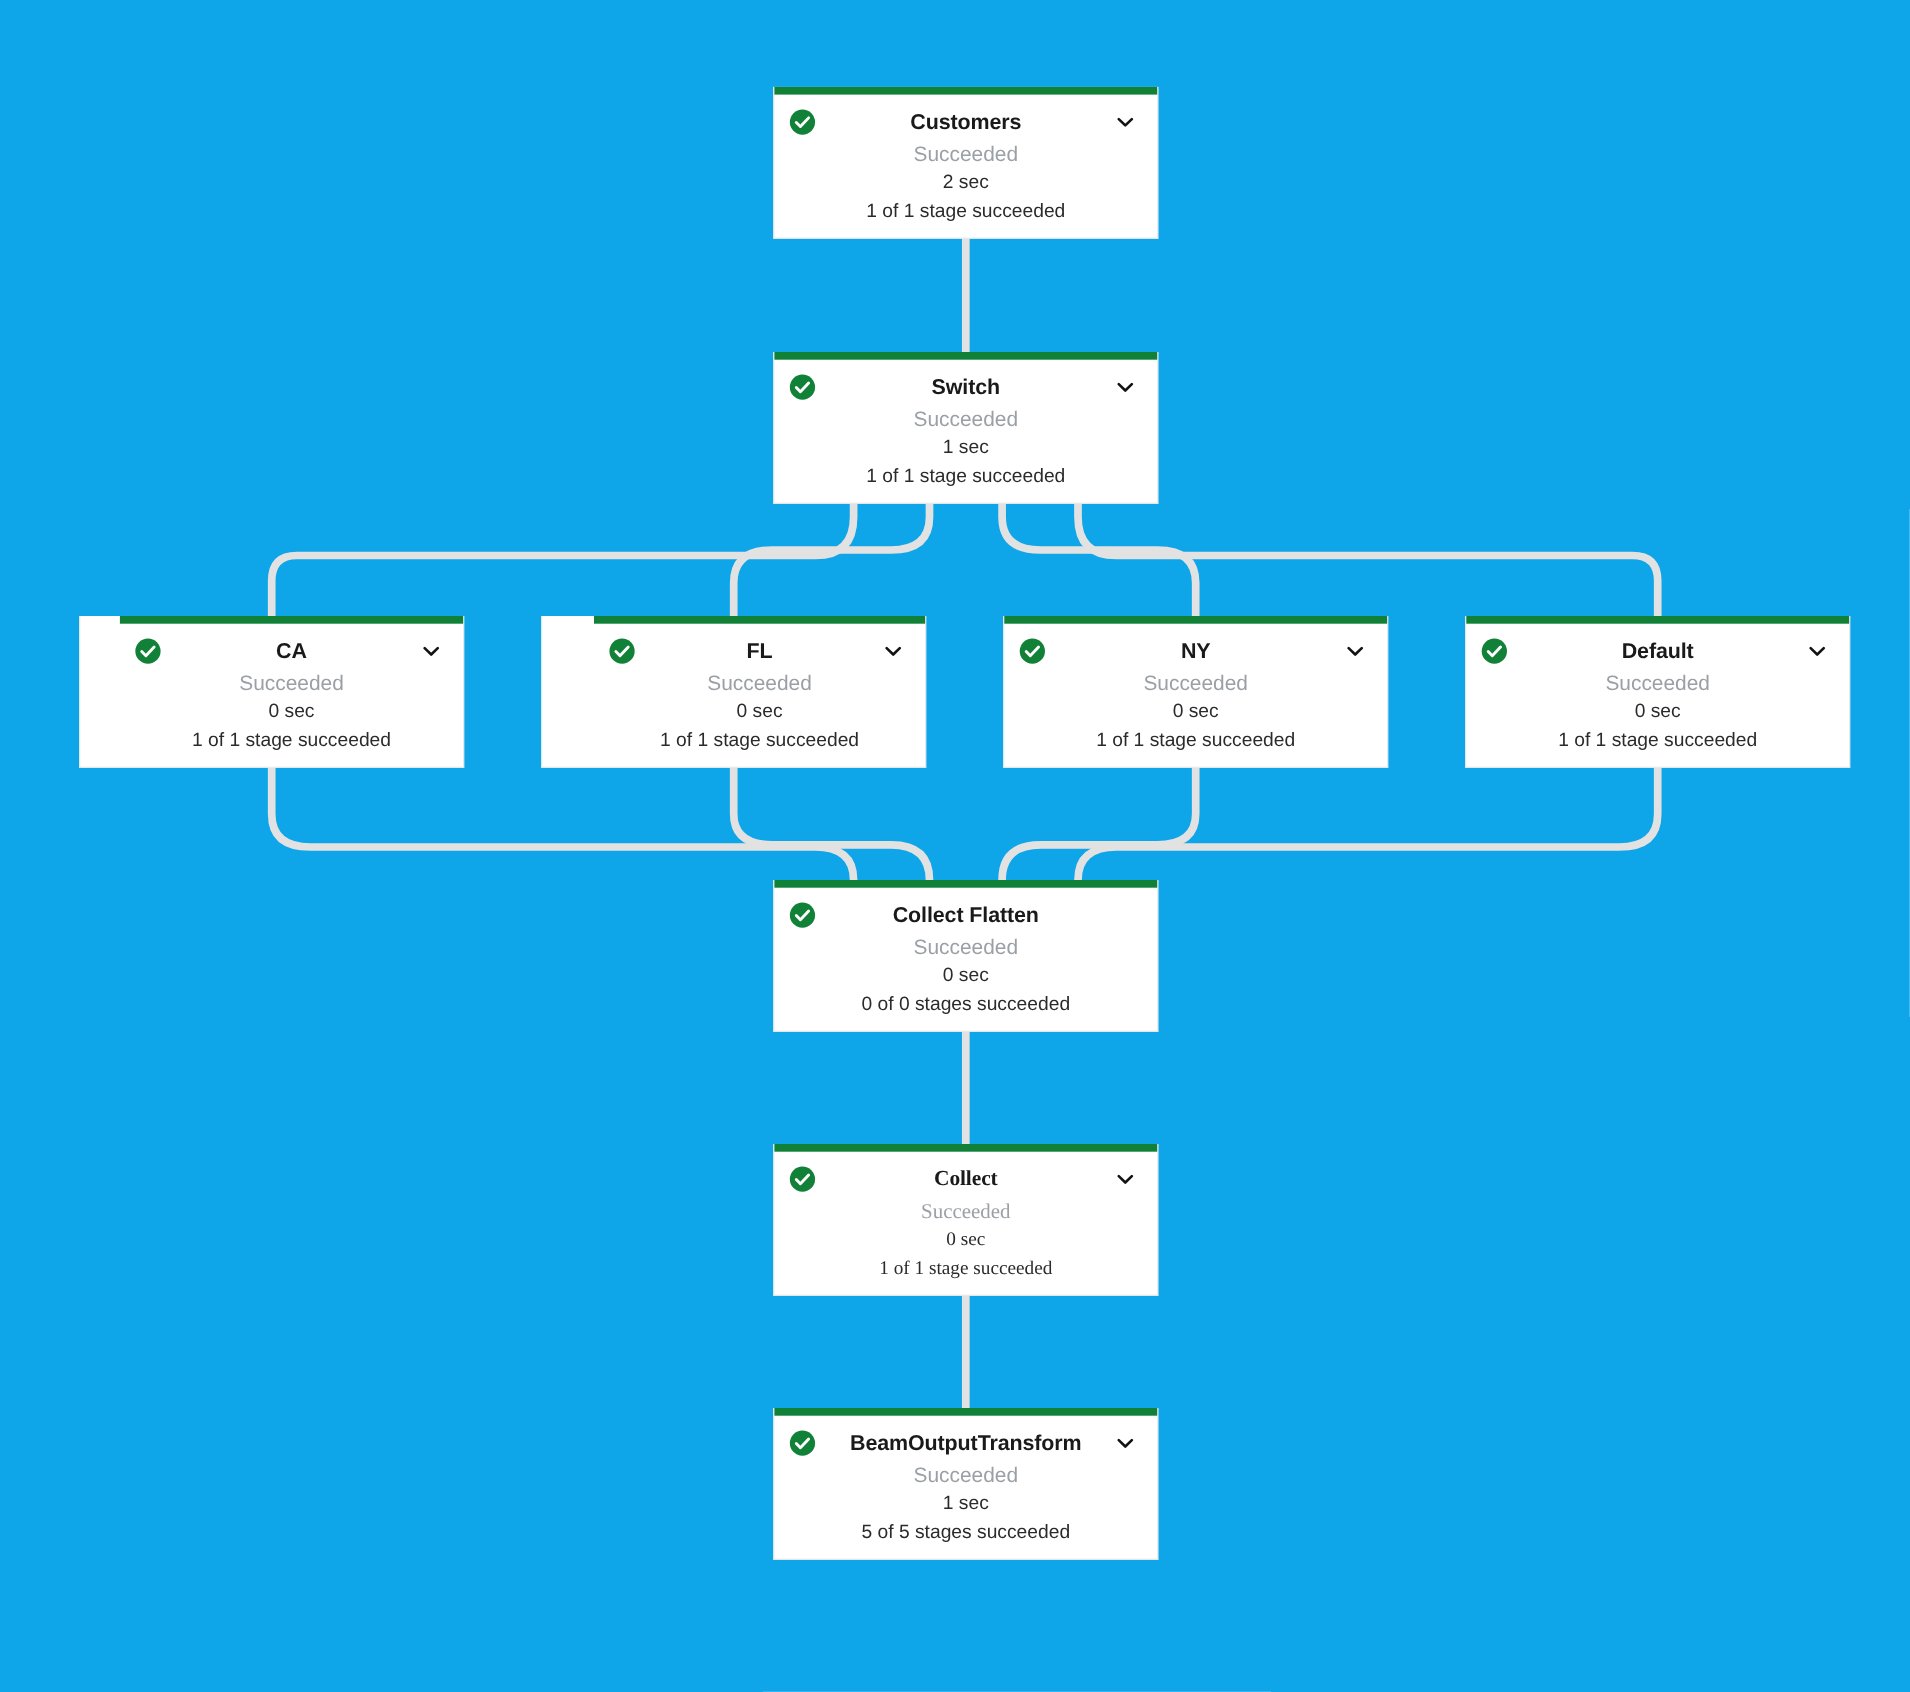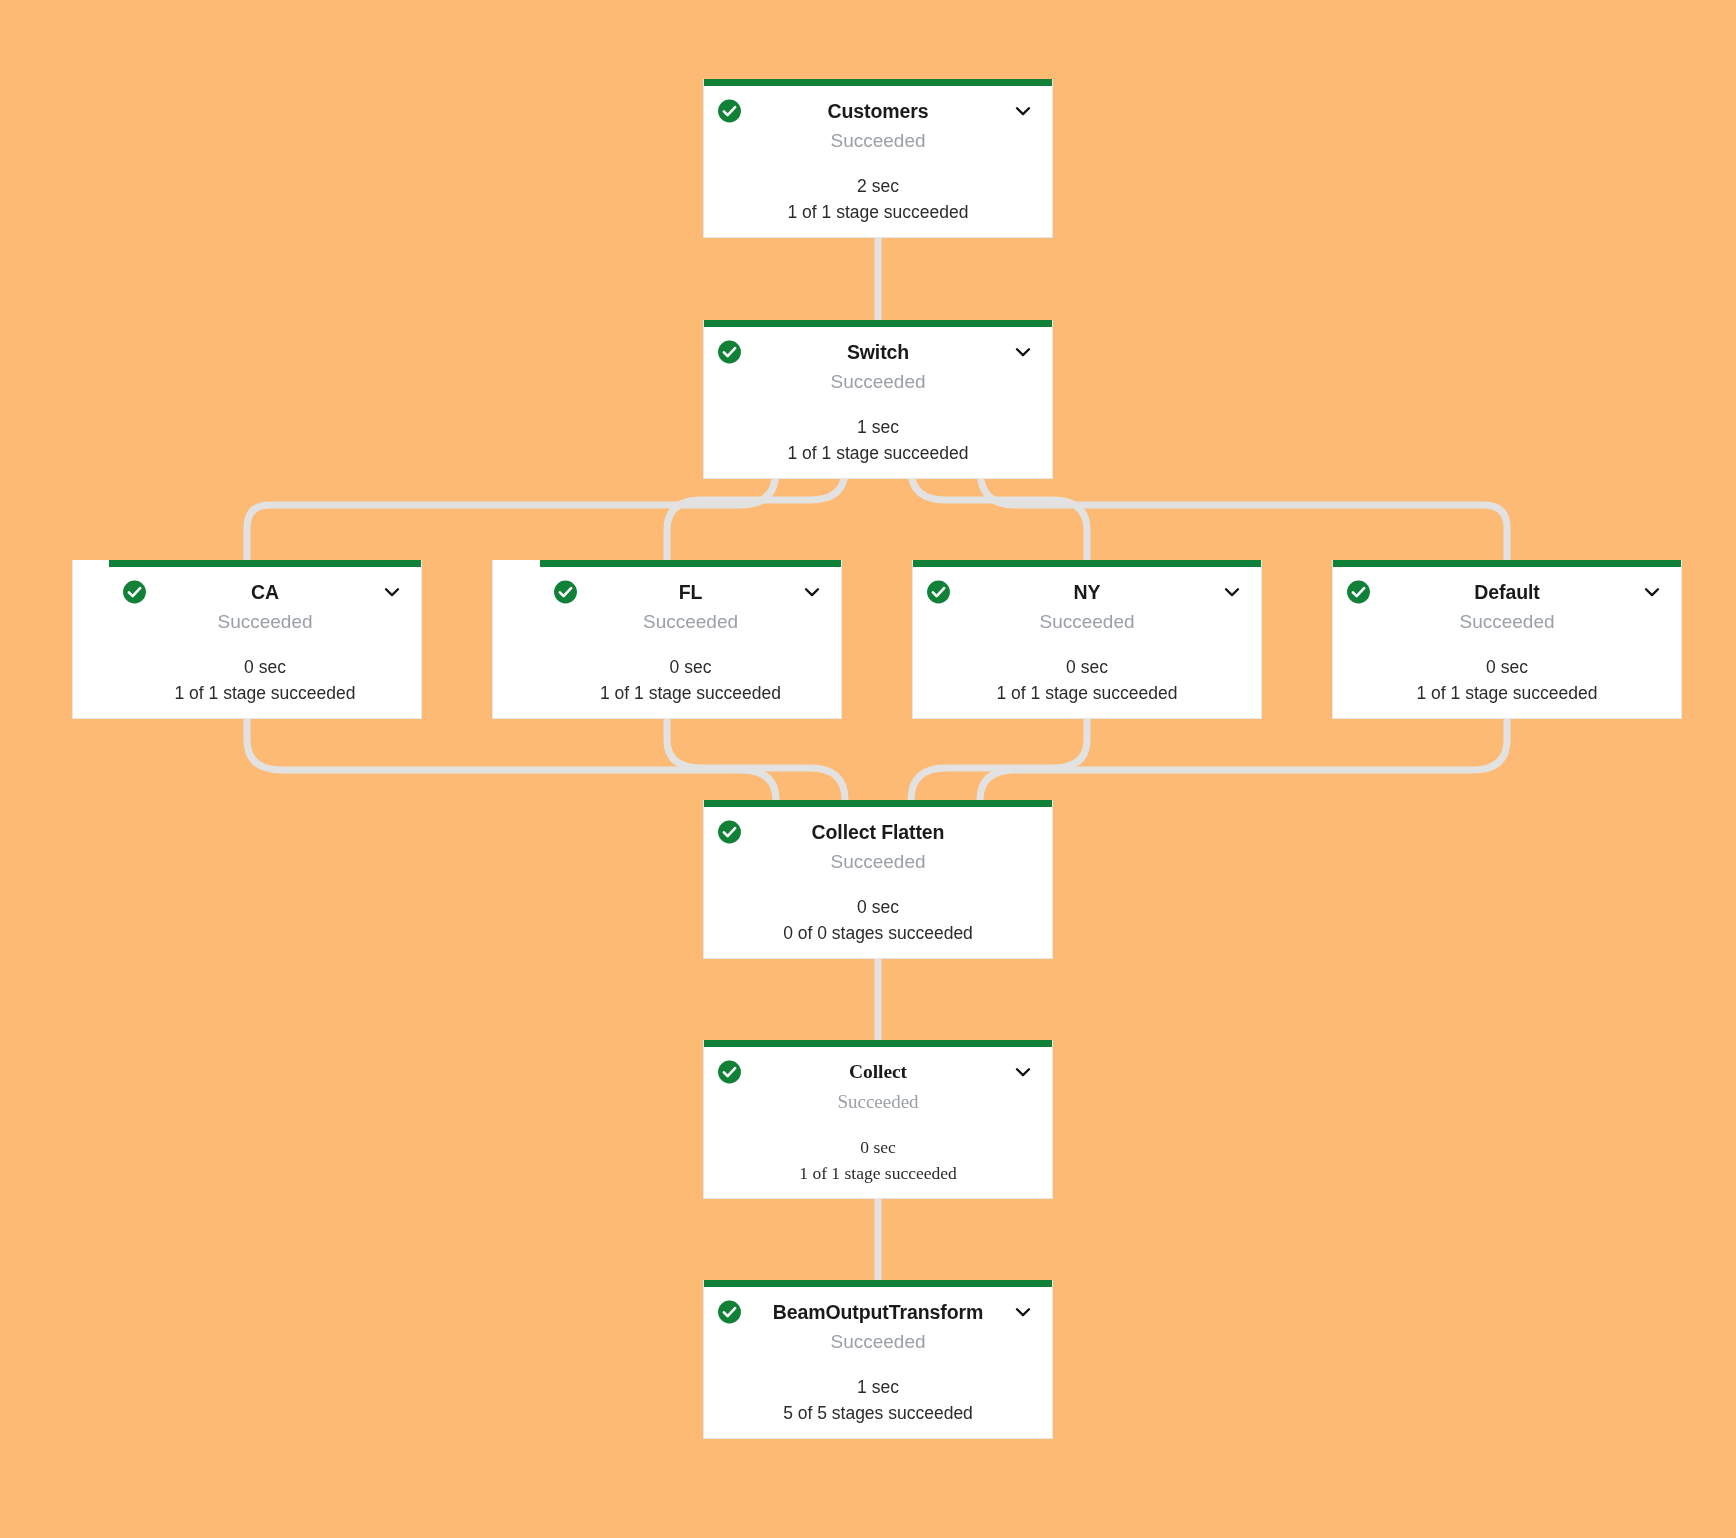--- a/index.html
+++ b/index.html
@@ -3,21 +3,21 @@
 <meta charset="utf-8">
 <title>Pipeline Graph</title>
 <style>
   html,body{margin:0;padding:0;}
   body{
     width:1736px;height:1538px;
     background:#ffffff;
     font-family:"Liberation Sans","DejaVu Sans",sans-serif;
     overflow:hidden;
   }
-  #canvas{position:relative;width:1736px;height:1538px;background:#fdba74;}
+  #canvas{position:relative;width:1736px;height:1538px;background:#0ea5e9;}
 
   
   #edges{position:absolute;left:0;top:0;width:1736px;height:1538px;}
 
   
   .node{
     position:absolute;
     width:350px;
     background:#ffffff;
     border:1px solid #e4e6e8;
@@ -70,21 +70,21 @@
     text-align:center;
     font-size:19px;
     color:#9aa0a6;
     margin-top:0;
     line-height:1.35;
   }
   .node-duration{
     text-align:center;
     font-size:17.5px;
     color:#2b2b2b;
-    margin-top:21px;
+    margin-top:0;
     line-height:1.35;
   }
   .node-stages{
     text-align:center;
     font-size:17.5px;
     color:#2b2b2b;
     margin-top:3px;
     line-height:1.35;
   }
 </style>

